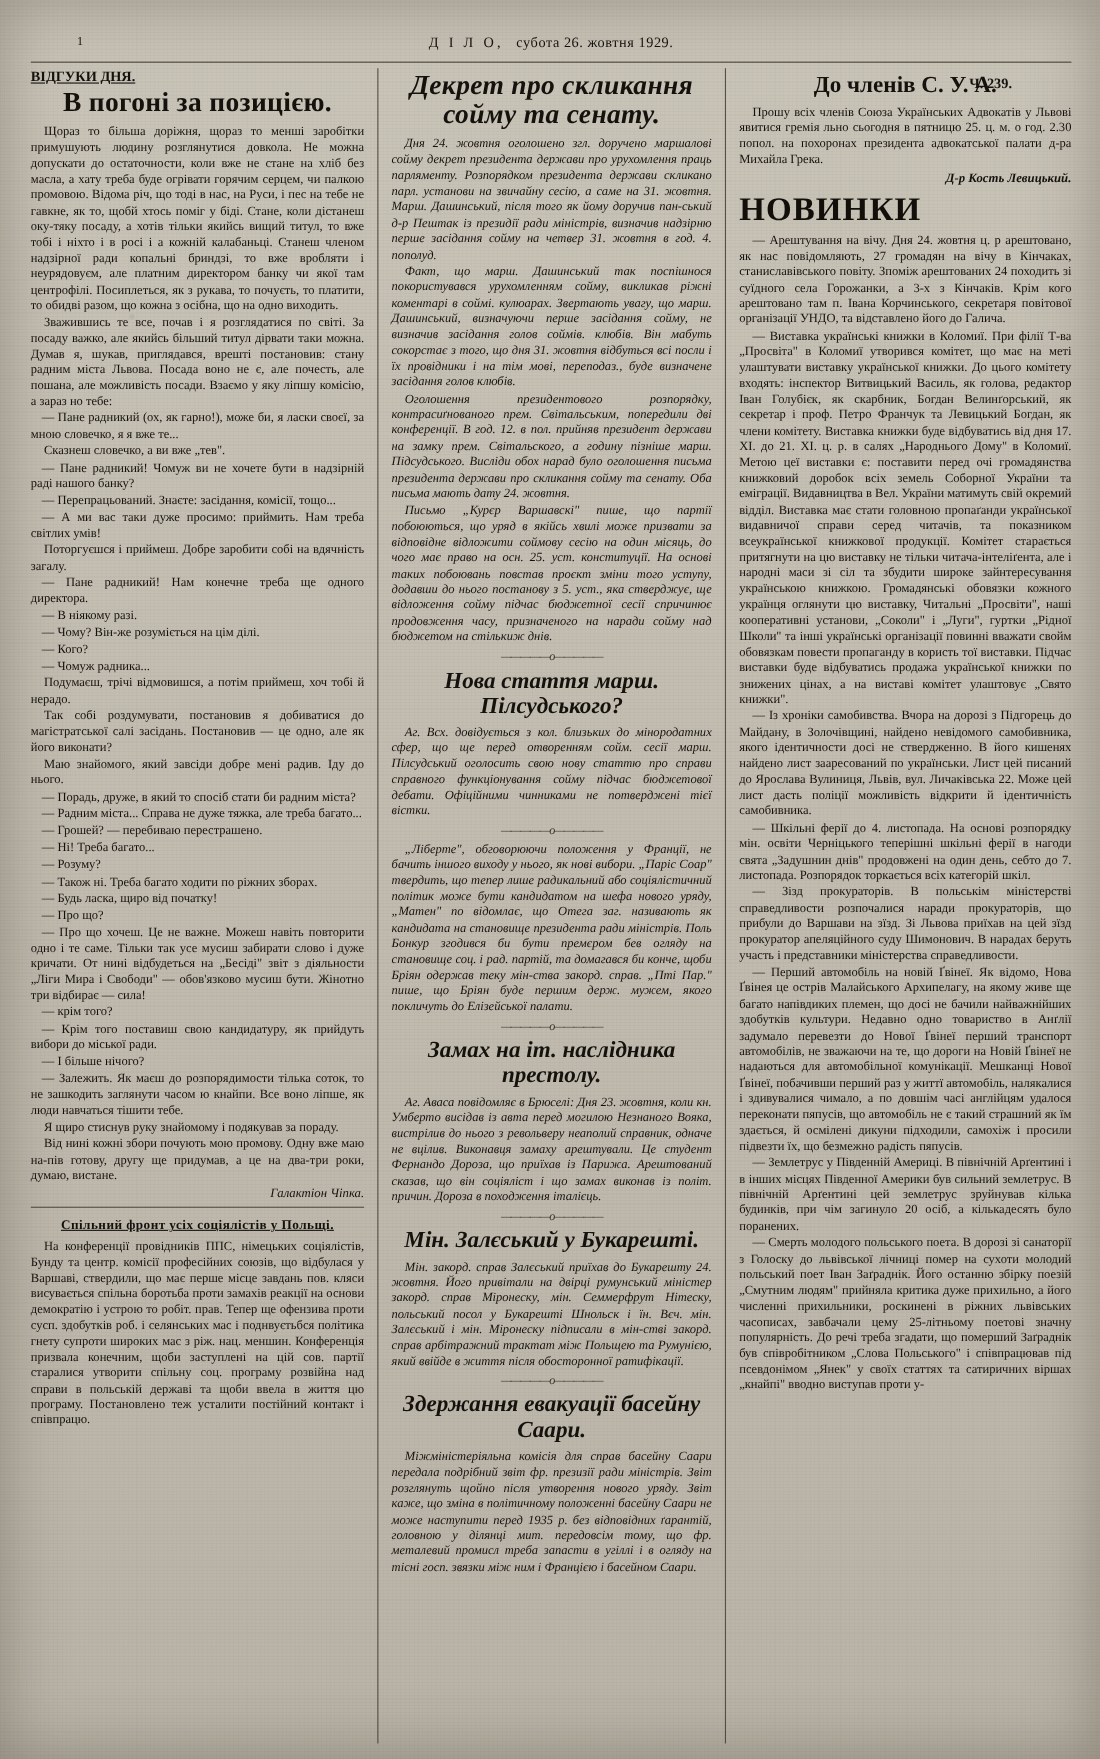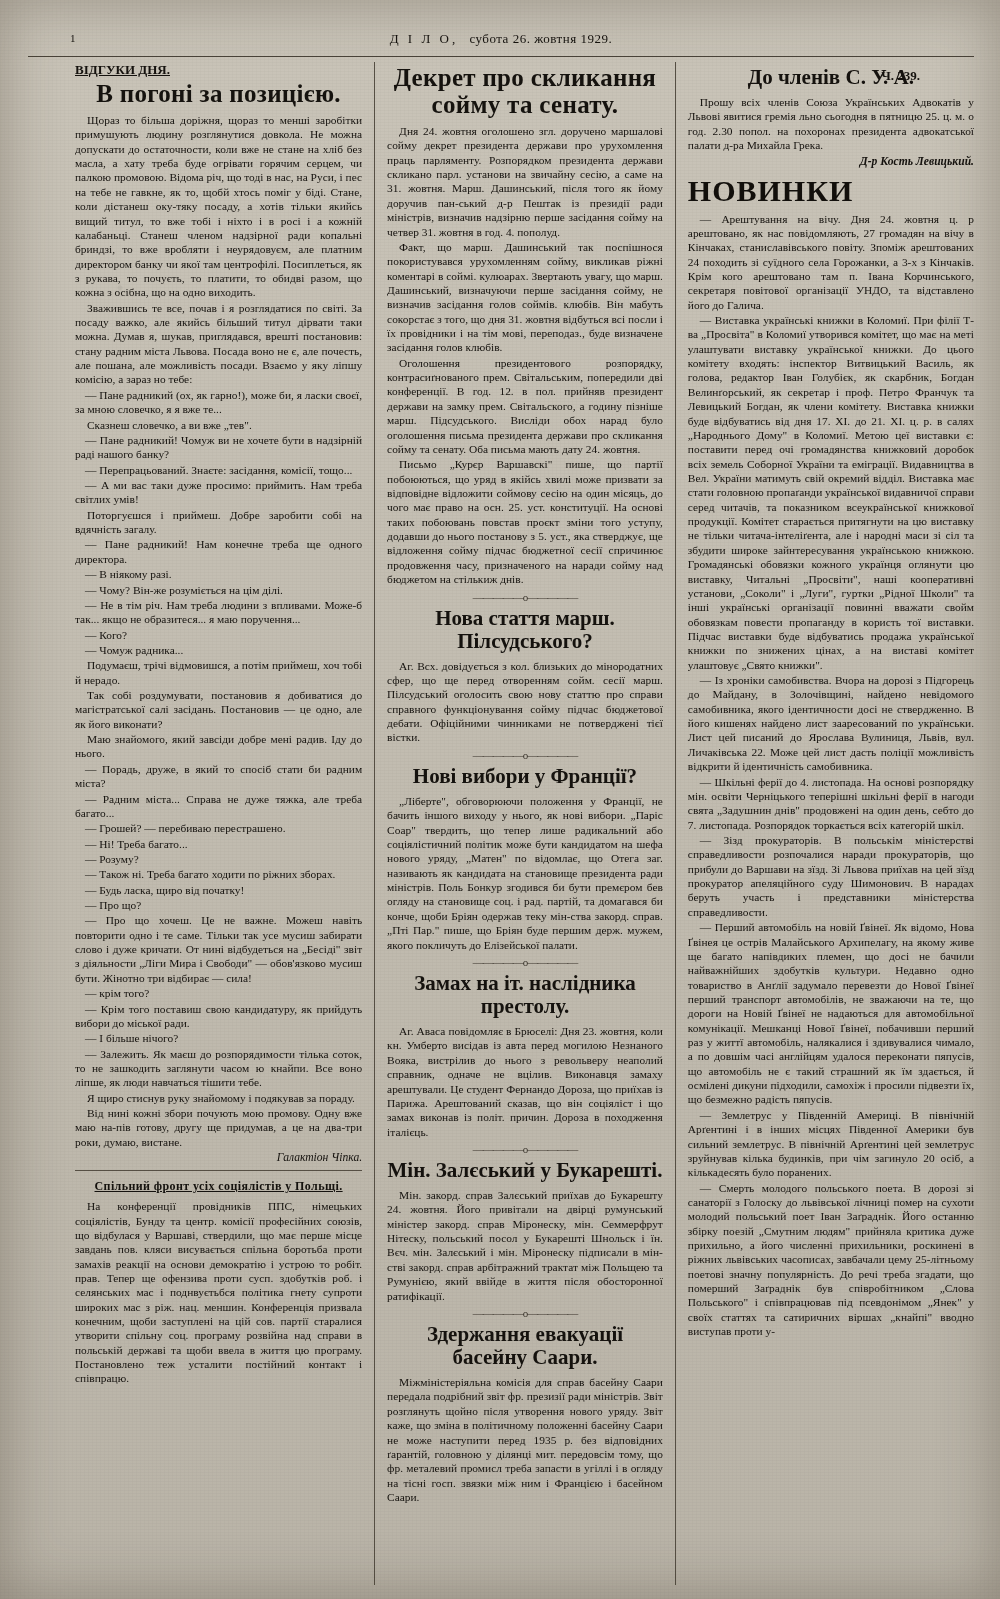--- a/index.html
+++ b/index.html
@@ -54,28 +54,27 @@
   }
   
   .cols {
     position: absolute;
     top: 32px;
     left: 0;
     right: 0;
     bottom: 0;
     display: flex;
     gap: 0;
-    margin-left: 47px;
   }
   .col {
     box-sizing: border-box;
     position: relative;
   }
   .col.c1 { width: 316px; padding-right: 12px; border-right: 1px solid #564f44; }
-  .col.c2 { width: 316px; padding: 0 12px; border-right: 1px solid #564f44; }
+  .col.c2 { width: 316px; padding: 0 12px; border-right: 1px solid #564f44; font-style: italic; }
   .col.c3 { width: 314px; padding-left: 12px; }
 
   .kicker {
     font-weight: bold;
     font-size: 13px;
     margin-bottom: 2px;
   }
   .kicker u { text-decoration: underline; }
 
   h1.head {
@@ -180,21 +179,20 @@
         <p>Зважившись те все, почав і я розглядатися по світі. За посаду важко, але якийсь більший титул дірвати таки можна. Думав я, шукав, приглядався, врешті постановив: стану радним міста Львова. Посада воно не є, але почесть, але пошана, але можливість посади. Взаємо у яку ліпшу комісію, а зараз но тебе:</p>
         <p class="dash">— Пане радникий (ох, як гарно!), може би, я ласки своєї, за мною словечко, я я вже те...</p>
         <p>Сказнеш словечко, а ви вже „тев".</p>
         <p class="dash">— Пане радникий! Чомуж ви не хочете бути в надзірній раді нашого банку?</p>
         <p class="dash">— Перепрацьований. Знаєте: засідання, комісії, тощо...</p>
         <p class="dash">— А ми вас таки дуже просимо: приймить. Нам треба світлих умів!</p>
         <p>Поторгуєшся і приймеш. Добре заробити собі на вдячність загалу.</p>
         <p class="dash">— Пане радникий! Нам конечне треба ще одного директора.</p>
         <p class="dash">— В ніякому разі.</p>
         <p class="dash">— Чому? Він-же розуміється на цім ділі.</p>
-        <p class="dash">— Не в тім річ. Нам треба людини з впливами. Може-б так... якщо не образитеся... я маю поручення...</p>
         <p class="dash">— Кого?</p>
         <p class="dash">— Чомуж радника...</p>
         <p>Подумаєш, трічі відмовишся, а потім приймеш, хоч тобі й нерадо.</p>
         <p>Так собі роздумувати, постановив я добиватися до магістратської салі засідань. Постановив — це одно, але як його виконати?</p>
         <p>Маю знайомого, який завсіди добре мені радив. Іду до нього.</p>
         <p class="dash">— Порадь, друже, в який то спосіб стати би радним міста?</p>
         <p class="dash">— Радним міста... Справа не дуже тяжка, але треба багато...</p>
         <p class="dash">— Грошей? — перебиваю перестрашено.</p>
         <p class="dash">— Ні! Треба багато...</p>
         <p class="dash">— Розуму?</p>
@@ -224,21 +222,20 @@
         <p>Оголошення президентового розпорядку, контрасиґнованого прем. Світальським, попередили дві конференції. В год. 12. в пол. прийняв президент держави на замку прем. Світальского, а годину пізніше марш. Підсудського. Висліди обох нарад було оголошення письма президента держави про скликання сойму та сенату. Оба письма мають дату 24. жовтня.</p>
         <p>Письмо „Курєр Варшавскі" пише, що партії побоюються, що уряд в якійсь хвилі може призвати за відповідне відложити соймову сесію на один місяць, до чого має право на осн. 25. уст. конституції. На основі таких побоювань повстав проєкт зміни того уступу, додавши до нього постанову з 5. уст., яка стверджує, ще відложення сойму підчас бюджетної сесії спричинює продовження часу, призначеного на наради сойму над бюджетом на стількиж днів.</p>
 
         <div class="rule-dot"></div>
 
         <h2 class="head2">Нова стаття марш. Пілсудського?</h2>
         <p>Аг. Всх. довідується з кол. близьких до мінородатних сфер, що ще перед отворенням сойм. сесії марш. Пілсудський оголосить свою нову статтю про справи справного функціонування сойму підчас бюджетової дебати. Офіційними чинниками не потверджені тієї вістки.</p>
 
         <div class="rule-dot"></div>
 
-        <h2 class="head2">Нові вибори у Франції?</h2>
         <p>„Ліберте", обговорюючи положення у Франції, не бачить іншого виходу у нього, як нові вибори. „Паріс Соар" твердить, що тепер лише радикальний або соціялістичний політик може бути кандидатом на шефа нового уряду, „Матен" по відомлає, що Отега заг. називають як кандидата на становище президента ради міністрів. Поль Бонкур згодився би бути премєром бев огляду на становище соц. і рад. партій, та домагався би конче, щоби Бріян одержав теку мін-ства закорд. справ. „Пті Пар." пише, що Бріян буде першим держ. мужем, якого покличуть до Елізейської палати.</p>
 
         <div class="rule-dot"></div>
 
         <h2 class="head2">Замах на іт. наслідника престолу.</h2>
         <p>Аг. Аваса повідомляє в Брюселі: Дня 23. жовтня, коли кн. Умберто висідав із авта перед могилою Незнаного Вояка, вистрілив до нього з револьверу неаполий справник, одначе не вцілив. Виконавця замаху арештували. Це студент Фернандо Дороза, що приїхав із Парижа. Арештований сказав, що він соціяліст і що замах виконав із політ. причин. Дороза в походження італієць.</p>
 
         <div class="rule-dot"></div>
 
         <h2 class="head2">Мін. Залєський у Букарешті.</h2>

